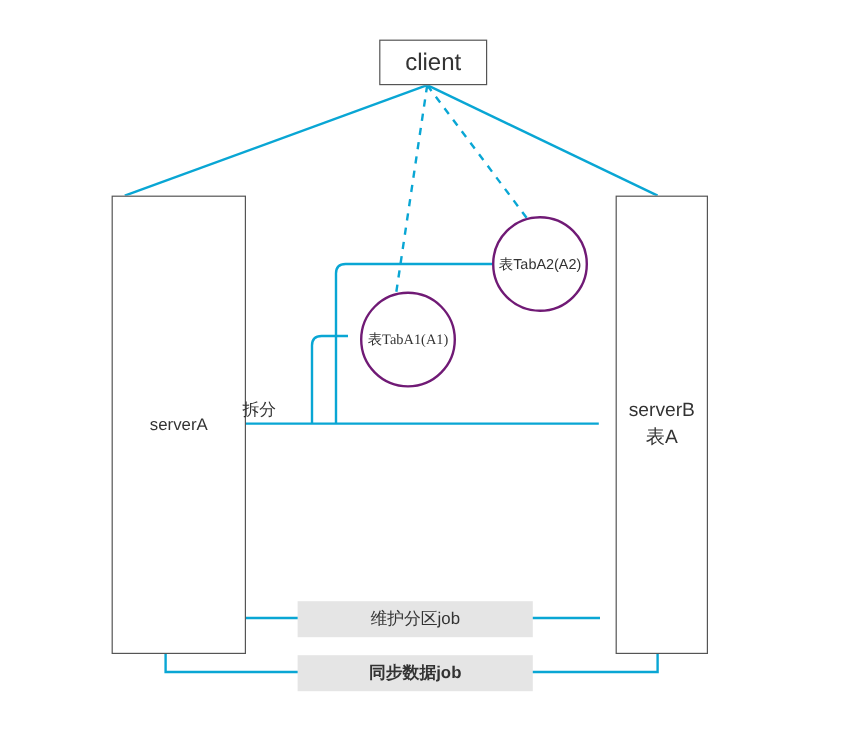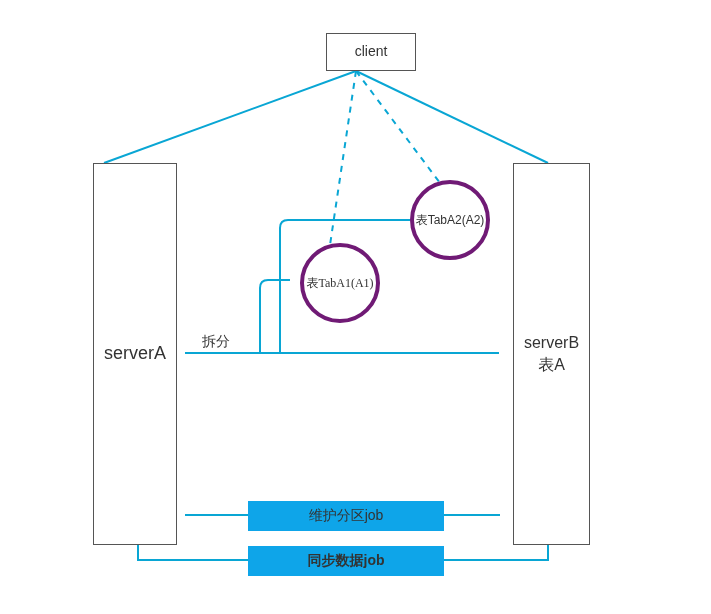--- a/index.html
+++ b/index.html
@@ -18,31 +18,31 @@
     background: #fff;
     display: flex;
     align-items: center;
     justify-content: center;
     text-align: center;
     box-sizing: border-box;
     line-height: 1.4;
   }
   .graybox {
     position: absolute;
-    background: #0ea5e9;
+    background: #e5e5e5;
     display: flex;
     align-items: center;
     justify-content: center;
     font-size: 14px;
     color: #333;
     box-sizing: border-box;
   }
   .circle {
     position: absolute;
-    border: 4px solid #701a75;
+    border: 2px solid #701a75;
     border-radius: 50%;
     background: #fff;
     display: flex;
     align-items: center;
     justify-content: center;
     font-size: 12px;
     box-sizing: border-box;
   }
   .label {
     position: absolute;
@@ -85,25 +85,25 @@
 
   <path class="stroke-accent" d="M 260 353 L 260 288 Q 260 280 268 280 L 290 280"></path>
 
   <path class="stroke-accent" d="M 280 353 L 280 228 Q 280 220 288 220 L 410 220"></path>
 
   <path class="stroke-accent" d="M 185 515 L 500 515"></path>
 
   <path class="stroke-accent" d="M 138 545 L 138 560 L 548 560 L 548 545"></path>
 </svg>
 
-<div class="box" style="left:326px; top:33px; width:90px; height:38px; font-size:14px;">
+<div class="box" style="left:316px; top:33px; width:90px; height:38px; font-size:20px;">
   <span>client</span>
 </div>
 
-<div class="box" style="left:93px; top:163px; width:84px; height:382px; font-size:18px;">
+<div class="box" style="left:93px; top:163px; width:112px; height:382px; font-size:14px;">
   <div>
     <div>serverA</div>
   </div>
 </div>
 
 <div class="box" style="left:513px; top:163px; width:77px; height:382px; font-size:16px;">
   <div>
     <div>serverB</div>
     <div>表A</div>
   </div>

